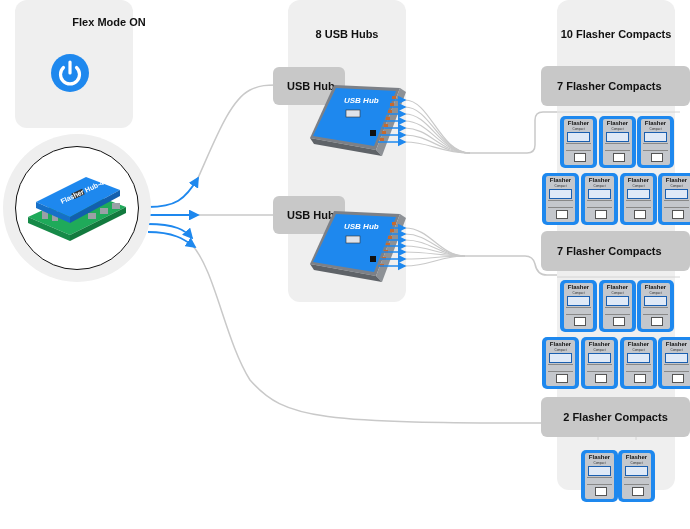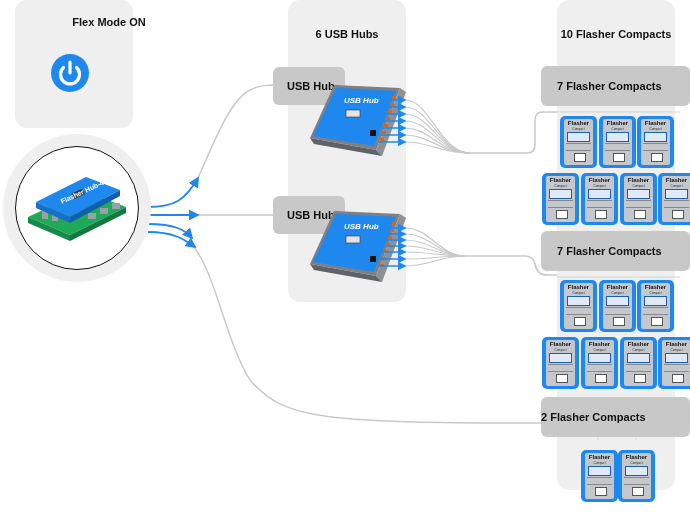--- a/index.html
+++ b/index.html
@@ -40,21 +40,21 @@
   <div class="col-title" style="top:16px;margin-left:35px;">Flex Mode ON</div>
 </div>
 <div class="power-btn">
   <svg width="38" height="38" viewBox="0 0 38 38">
     <path d="M12.5 13.5 A9.5 9.5 0 1 0 25.5 13.5" fill="none" stroke="#fff" stroke-width="3.2" stroke-linecap="round"></path>
     <line x1="19" y1="8" x2="19" y2="19" stroke="#fff" stroke-width="3.2" stroke-linecap="round"></line>
   </svg>
 </div>
 
 <div class="panel" style="left:288px;top:0;width:118px;height:302px;">
-  <div class="col-title" style="top:28px;">6 USB Hubs</div>
+  <div class="col-title" style="top:28px;">8 USB Hubs</div>
 </div>
 
 <div class="panel" style="left:557px;top:0;width:118px;height:490px;">
   <div class="col-title" style="top:28px;">10 Flasher Compacts</div>
 </div>
 
 <svg class="wires" width="690" height="529">
   <defs>
     <marker id="arrB" markerWidth="6" markerHeight="6" refX="5" refY="3" orient="auto">
       <path d="M0,0 L6,3 L0,6 z" fill="#1e88ee"></path>
@@ -186,21 +186,21 @@
     <path d="M378 266 L405 266" marker-end="url(#arrB)"></path>
   </g>
 </svg>
 
 <div class="label-box" style="left:541px;top:66px;width:149px;height:40px;padding-left:16px;box-sizing:border-box;">
   <span>7 Flasher Compacts</span>
 </div>
 <div class="label-box" style="left:541px;top:231px;width:149px;height:40px;padding-left:16px;box-sizing:border-box;">
   <span>7 Flasher Compacts</span>
 </div>
-<div class="label-box" style="left:541px;top:397px;width:149px;height:40px;padding-left:0;box-sizing:border-box;">
+<div class="label-box" style="left:541px;top:397px;width:149px;height:40px;padding-left:0;box-sizing:border-box;justify-content:center;">
   <span>2 Flasher Compacts</span>
 </div>
 
 <div id="flashers">
     <div class="flasher" style="left: 560px; top: 116px;">
       <div class="inner">
         <div class="fname">Flasher</div>
         <div class="fsub">Compact</div>
         <div class="screen"></div>
         <div class="leds"></div>

